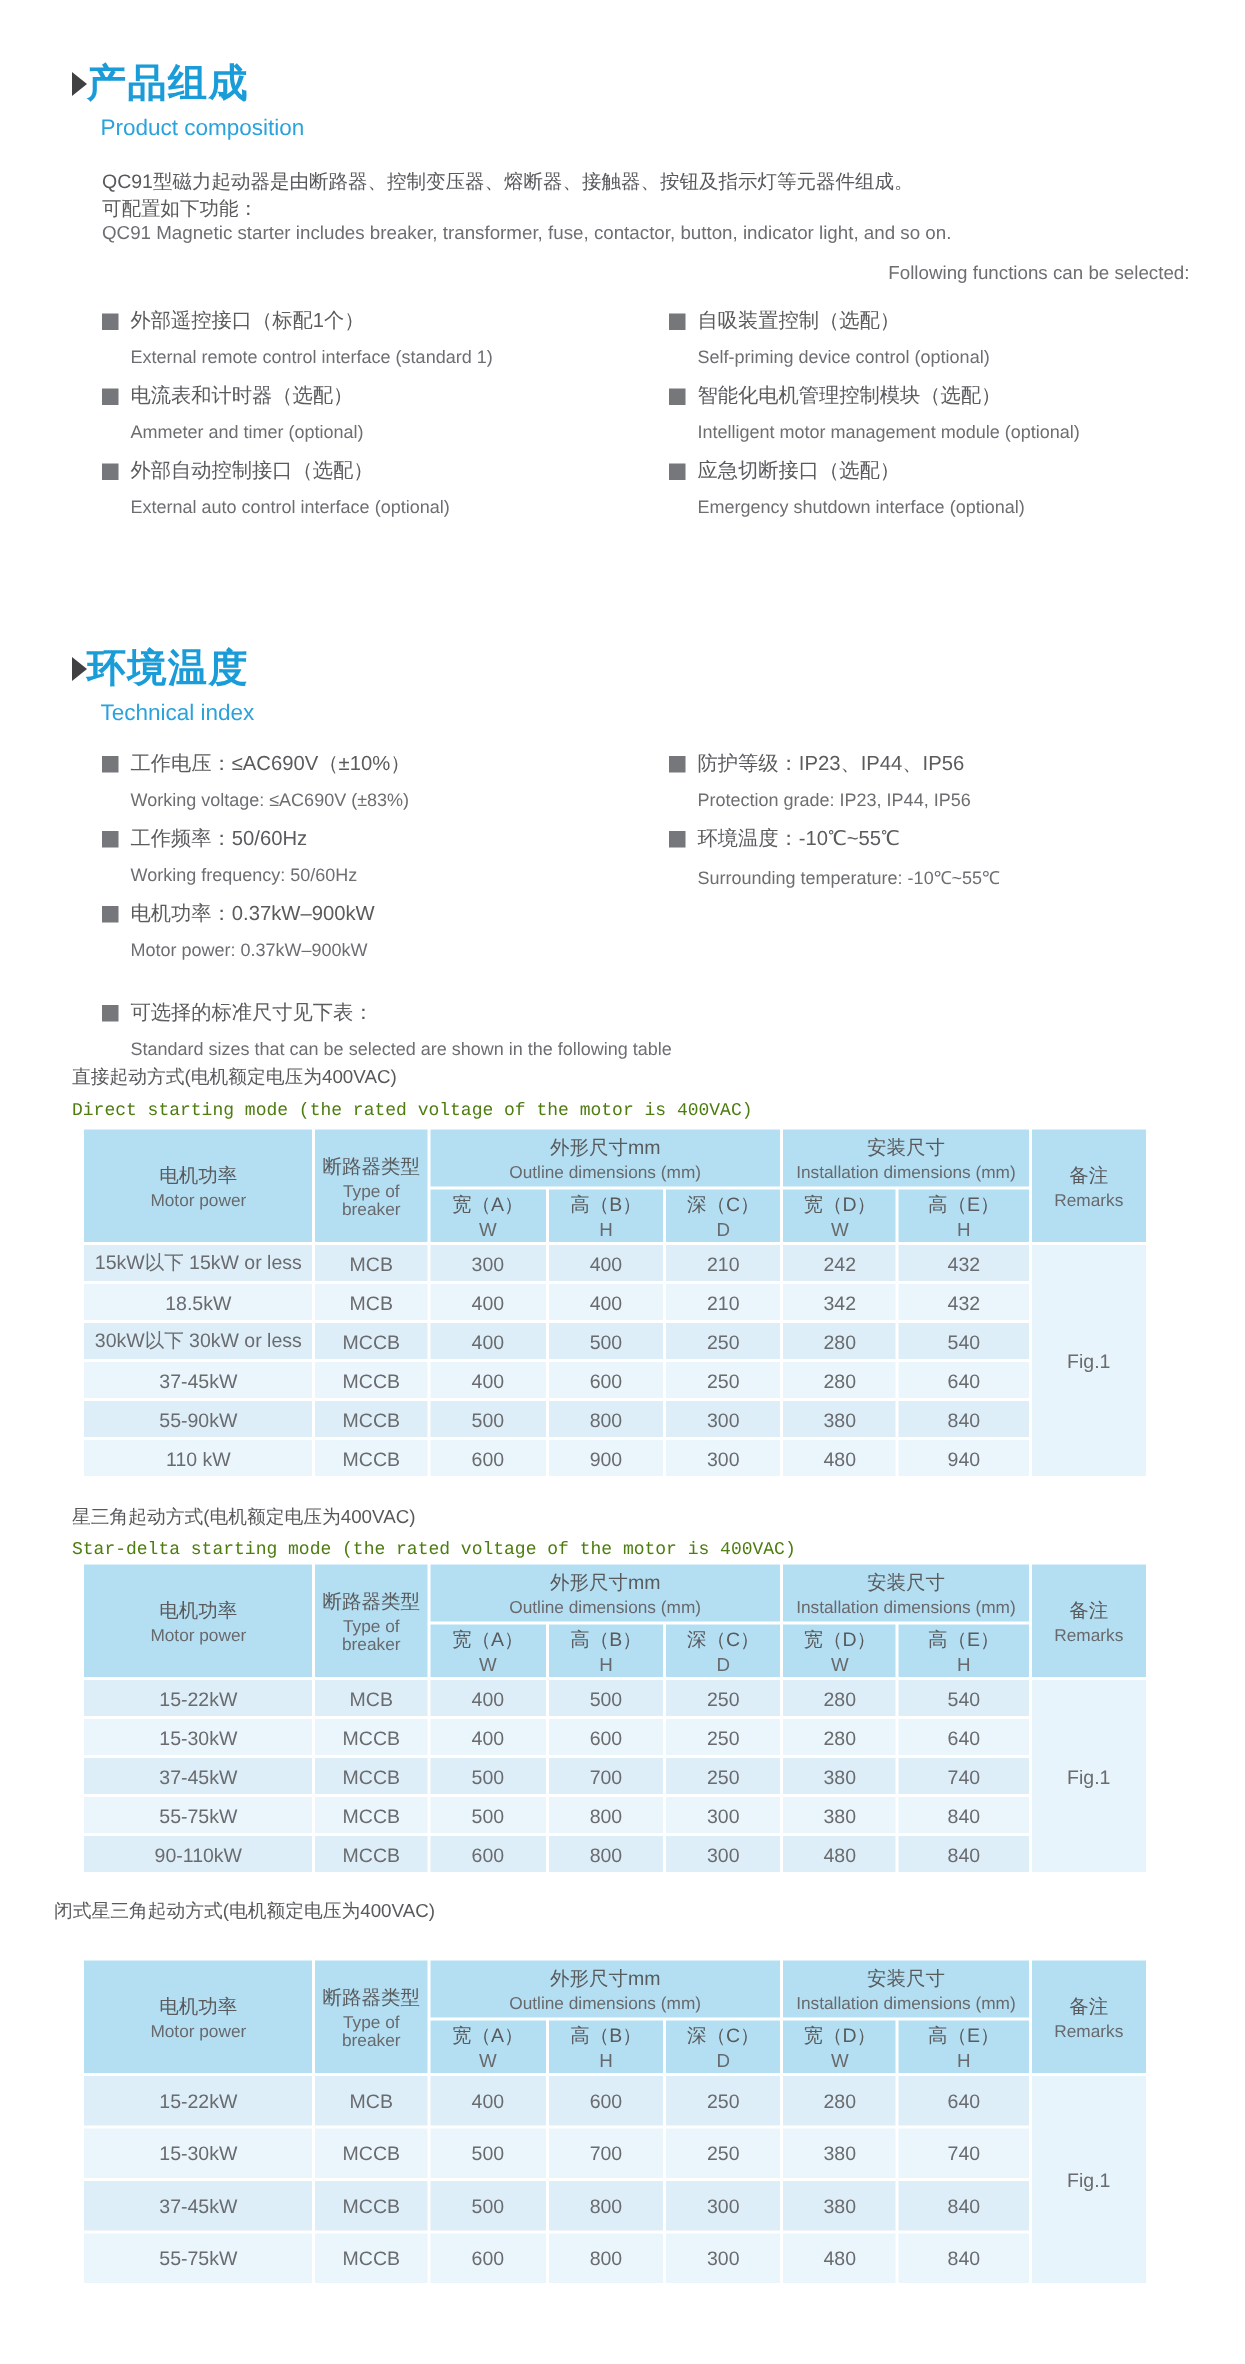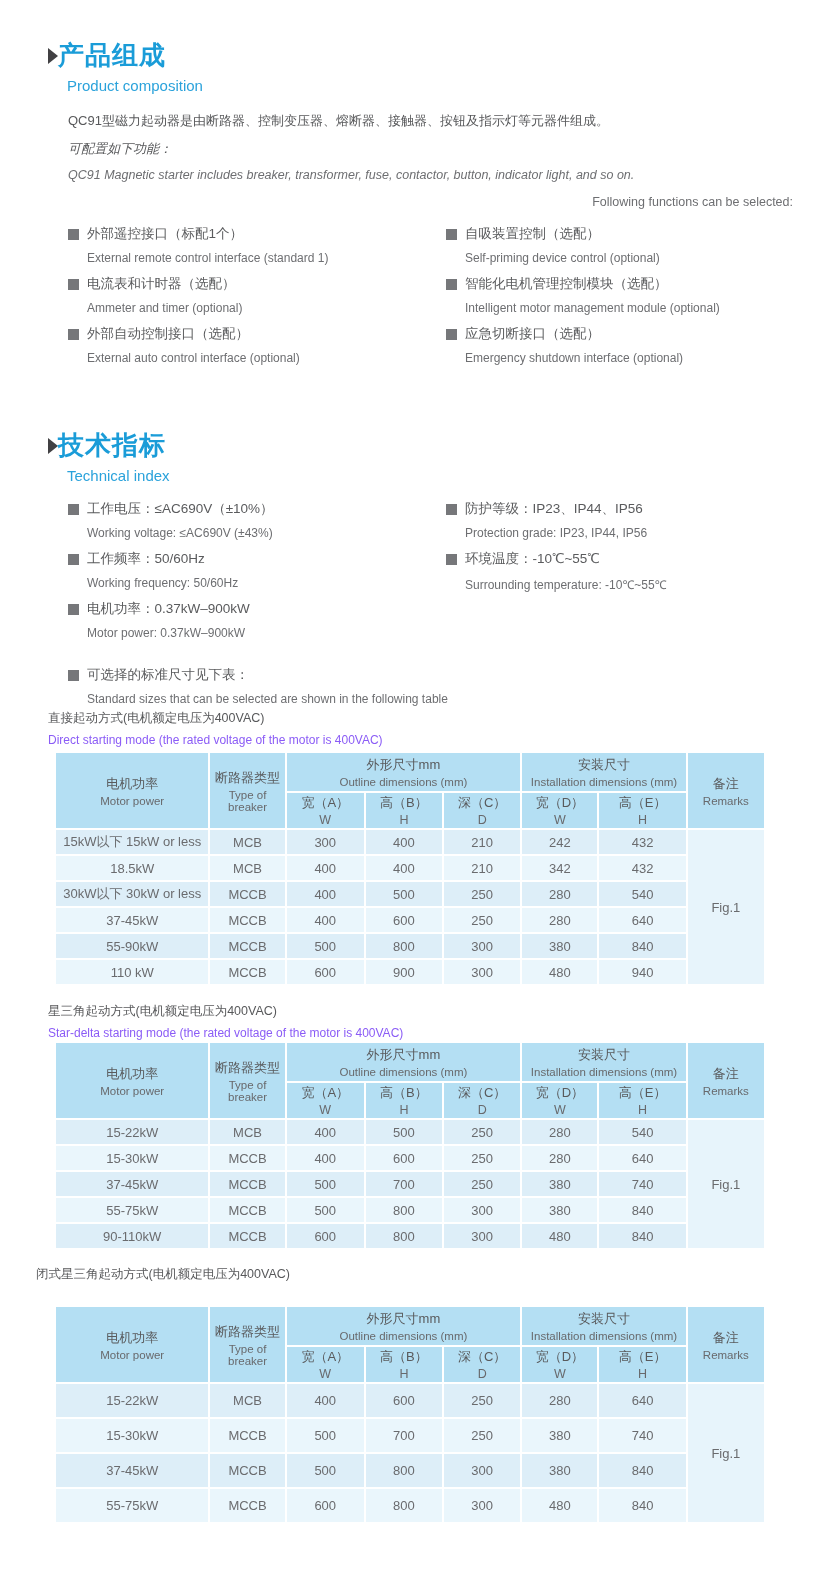--- a/index.html
+++ b/index.html
@@ -15,38 +15,38 @@
   .tri {
     width:0; height:0; flex:none;
     border-top:8px solid transparent; border-bottom:8px solid transparent;
     border-left:10px solid #414043;
   }
   .sec-title { font-size:26px; font-weight:bold; color:#1a9cd8; margin:0; letter-spacing:1px; }
   .sec-sub { font-size:15px; color:#2aa2db; margin:4px 0 0 19px; }
 
   .p-zh { font-size:13px; color:#58595b; margin:0 0 0 20px; }
   .p-en { font-size:12.5px; color:#6d6e71; margin:0 0 0 20px; }
-  .mt18 { margin-top:18px; } .mt14 { margin-top:10px;font-style:italic; } .mt13 { margin-top:13px;text-align:right; }
+  .mt18 { margin-top:18px; } .mt14 { margin-top:0; } .mt13 { margin-top:13px;text-align:right; }
 
   
   .two-col { display:flex; margin:16px 0 0 20px; }
   .col-l { width:378px; flex:none; }
   .col-r { flex:1; }
   .feat { margin-bottom:10px; }
   .feat-zh { display:flex; align-items:center; gap:8px; font-size:13.5px; color:#5a5b5d; }
   .sq { width:11px; height:11px; background:#76777a; flex:none; }
   .feat-en { font-size:12px; color:#6d6e71; margin:8px 0 0 19px; }
 
   
   .note-zh { display:flex; align-items:center; gap:8px; font-size:13.5px; color:#5a5b5d; }
   .note-en { font-size:12px; color:#6d6e71; margin:8px 0 0 19px; }
 
   
   .cap-zh { font-size:12.5px; color:#58595b; }
-  .cap-en { font-size:12px; color:#8b5cf6; margin-top:6px; }
+  .cap-en { font-size:12px; color:#4d7c0f; margin-top:6px;font-family:Liberation Mono, monospace; }
 
   
   table.dim { border-collapse:separate; border-spacing:2px; width:712px; table-layout:fixed; }
   table.dim th, table.dim td { padding:1px 2px; text-align:center; vertical-align:middle; }
   table.dim thead th { background:#b4dff3; font-weight:normal; }
   table.dim thead tr.r1 th { height:38px; }
   table.dim thead tr.r2 th { height:34px; }
   .h-zh { font-size:13px; color:#595a5c; }
   .h-en { font-size:11.5px; color:#68696c; margin-top:2px; }
   .h-letter { font-size:12.5px; color:#68696c; margin-top:1px; }
@@ -117,32 +117,32 @@
           </div>
           <div class="feat-en">Emergency shutdown interface (optional)</div>
         </div>
       </div>
   </div>
 </section>
 
 <section class="abs" style="top:428px; left:48px; width:745px;">
   <div class="sec-title-row">
     <span class="tri"></span>
-    <h1 class="sec-title">技术指标</h1>
+    <h1 class="sec-title">环境温度</h1>
   </div>
   <div class="sec-sub">Technical index</div>
 
   <div class="two-col">
     <div class="col-l">
         <div class="feat">
           <div class="feat-zh">
             <span class="sq"></span>
             <span>工作电压：≤AC690V（±10%）</span>
           </div>
-          <div class="feat-en">Working voltage: ≤AC690V (±43%)</div>
+          <div class="feat-en">Working voltage: ≤AC690V (±83%)</div>
         </div>
         <div class="feat">
           <div class="feat-zh">
             <span class="sq"></span>
             <span>工作频率：50/60Hz</span>
           </div>
           <div class="feat-en">Working frequency: 50/60Hz</div>
         </div>
         <div class="feat">
           <div class="feat-zh">

